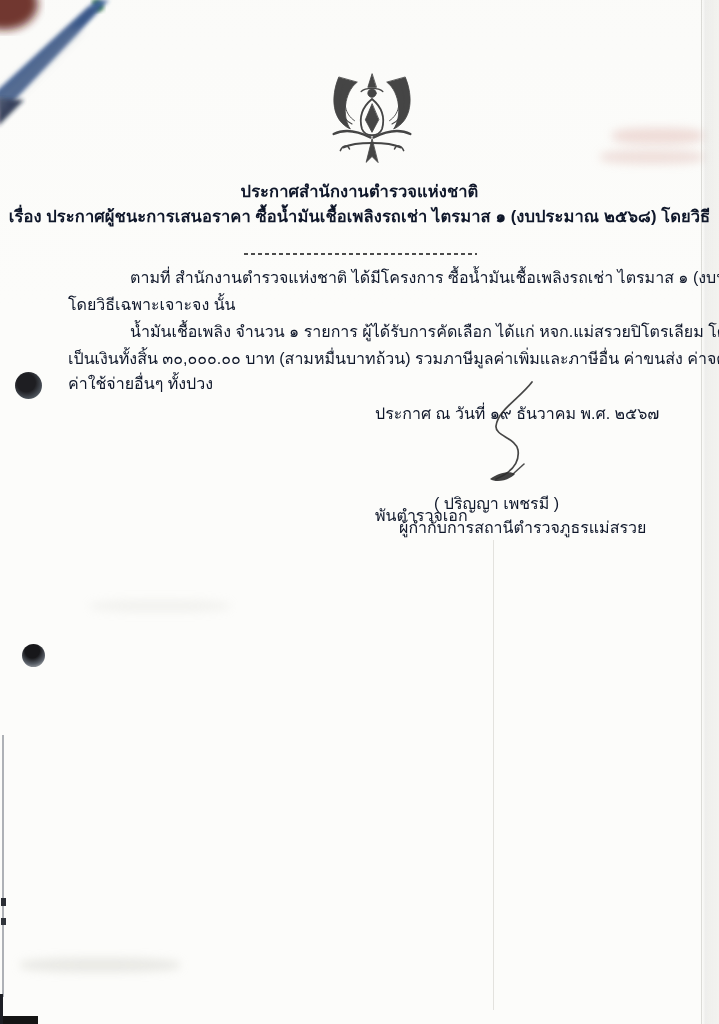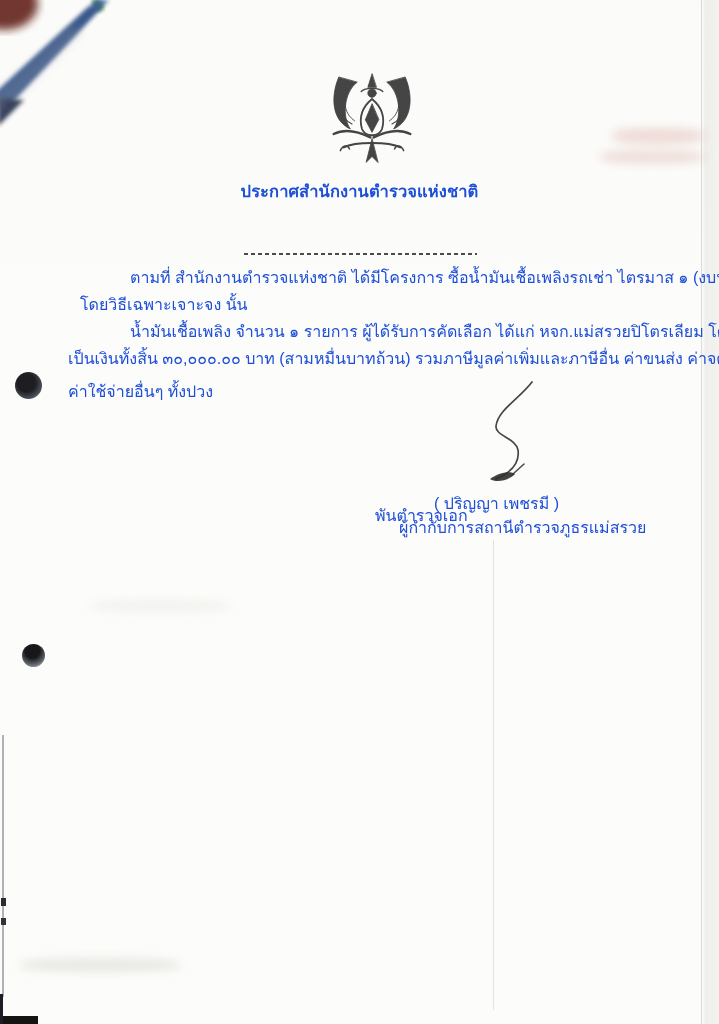--- a/index.html
+++ b/index.html
@@ -1,20 +1,20 @@
 <!DOCTYPE html>
 <html><head>
 <meta charset="utf-8">
 <style>
   html,body{margin:0;padding:0;background:#ffffff;}
   .stage{
     position:relative;width:719px;height:1024px;overflow:hidden;
     background:#fdfdfb;
     font-family:"Liberation Sans", sans-serif;
-    color:#1d4ed8;
+    color:#0f172a;
   }
   
   .paper{
     position:absolute;inset:0;
     background:
       linear-gradient(180deg, rgba(250,250,248,.6), rgba(252,252,250,.2) 30%),
       #fcfcfa;
   }
   .right-edge{position:absolute;top:0;right:0;width:17px;height:1024px;
     background:linear-gradient(90deg, rgba(0,0,0,0) 0, rgba(120,120,115,.10) 20%, rgba(235,235,230,.55));
@@ -46,24 +46,24 @@
   .tline{position:absolute;white-space:nowrap;line-height:1.5;}
   .center{left:0;width:719px;text-align:center;}
   .title{font-size:16.5px;font-weight:700;letter-spacing:.1px;}
   .body-txt{font-size:16px;}
   .t-agency{top:179px;}
   .t-subj1{top:204px;}
   .t-subj2{top:229px;}
   .separator{position:absolute;left:244px;top:253px;width:233px;height:2px;
     background:repeating-linear-gradient(90deg,#4c4c4c 0 4px, transparent 4px 7px);}
   .p-l1{top:266px;left:130px;}
-  .p-l2{top:293px;left:80px;}
+  .p-l2{top:293px;left:68px;}
   .p-l3{top:320px;left:130px;}
   .p-l4{top:347px;left:68px;}
-  .p-l5{top:372px;left:68px;margin-top:8px;}
+  .p-l5{top:372px;left:68px;}
   .t-date{top:402px;left:375px;}
   .t-rank{top:468px;left:375px;margin-top:36px;}
   .t-name{top:492px;left:434px;}
   .t-pos{top:516px;left:399px;}
   
   .signature{position:absolute;left:452px;top:378px;width:100px;height:118px;}
 </style>
 </head>
 <body>
 
@@ -118,28 +118,30 @@
       <path d="M14 72 C28 65 44 69 58 76" fill="none" stroke-width="3"></path>
       <path d="M106 72 C92 65 76 69 62 76" fill="none" stroke-width="3"></path>
       <path d="M26 88 C40 81 80 81 94 88" fill="none" stroke-width="2.6"></path>
       <path d="M22 92 C25 85 31 85 33 90" fill="none" stroke-width="1.8"></path>
       <path d="M98 92 C95 85 89 85 87 90" fill="none" stroke-width="1.8"></path>
       <path d="M60 78 L53 106 L60 99 L67 106 Z"></path>
     </g>
   </svg>
 
   <div class="tline center title t-agency">ประกาศสำนักงานตำรวจแห่งชาติ</div>
+  <div class="tline center title t-subj1">เรื่อง ประกาศผู้ชนะการเสนอราคา ซื้อน้ำมันเชื้อเพลิงรถเช่า ไตรมาส ๑ (งบประมาณ ๒๕๖๘) โดยวิธี</div>
   <div class="separator"></div>
 
   <div class="tline body-txt p-l1">ตามที่ สำนักงานตำรวจแห่งชาติ ได้มีโครงการ ซื้อน้ำมันเชื้อเพลิงรถเช่า ไตรมาส ๑ (งบประมาณ ๒๕๖๘)</div>
   <div class="tline body-txt p-l2">โดยวิธีเฉพาะเจาะจง  นั้น</div>
   <div class="tline body-txt p-l3">น้ำมันเชื้อเพลิง จำนวน ๑ รายการ ผู้ได้รับการคัดเลือก ได้แก่ หจก.แม่สรวยปิโตรเลียม โดยเสนอราคา</div>
   <div class="tline body-txt p-l4">เป็นเงินทั้งสิ้น ๓๐,๐๐๐.๐๐ บาท (สามหมื่นบาทถ้วน) รวมภาษีมูลค่าเพิ่มและภาษีอื่น ค่าขนส่ง ค่าจดทะเบียน และ</div>
   <div class="tline body-txt p-l5">ค่าใช้จ่ายอื่นๆ ทั้งปวง</div>
 
+  <div class="tline body-txt t-date">ประกาศ ณ วันที่  ๑๙ ธันวาคม พ.ศ. ๒๕๖๗</div>
 
   <svg class="signature" viewBox="0 0 100 118">
     <path d="M80 4 C68 20 46 32 44 48 C43 58 64 60 66 72 C68 86 58 95 44 101" fill="none" stroke="#2c2c2c" stroke-width="1.7" stroke-linecap="round" opacity="0.88"></path>
     <path d="M38 101 C46 95 58 92 63 96 C56 103 44 105 38 101 Z" fill="#2c2c2c" opacity="0.9"></path>
     <path d="M61 96 L72 86" fill="none" stroke="#2c2c2c" stroke-width="1.5" stroke-linecap="round" opacity="0.85"></path>
   </svg>
 
   <div class="tline body-txt t-rank">พันตำรวจเอก</div>
   <div class="tline body-txt t-pos">ผู้กำกับการสถานีตำรวจภูธรแม่สรวย</div>
   <div class="tline body-txt t-name">( ปริญญา  เพชรมี )</div>

